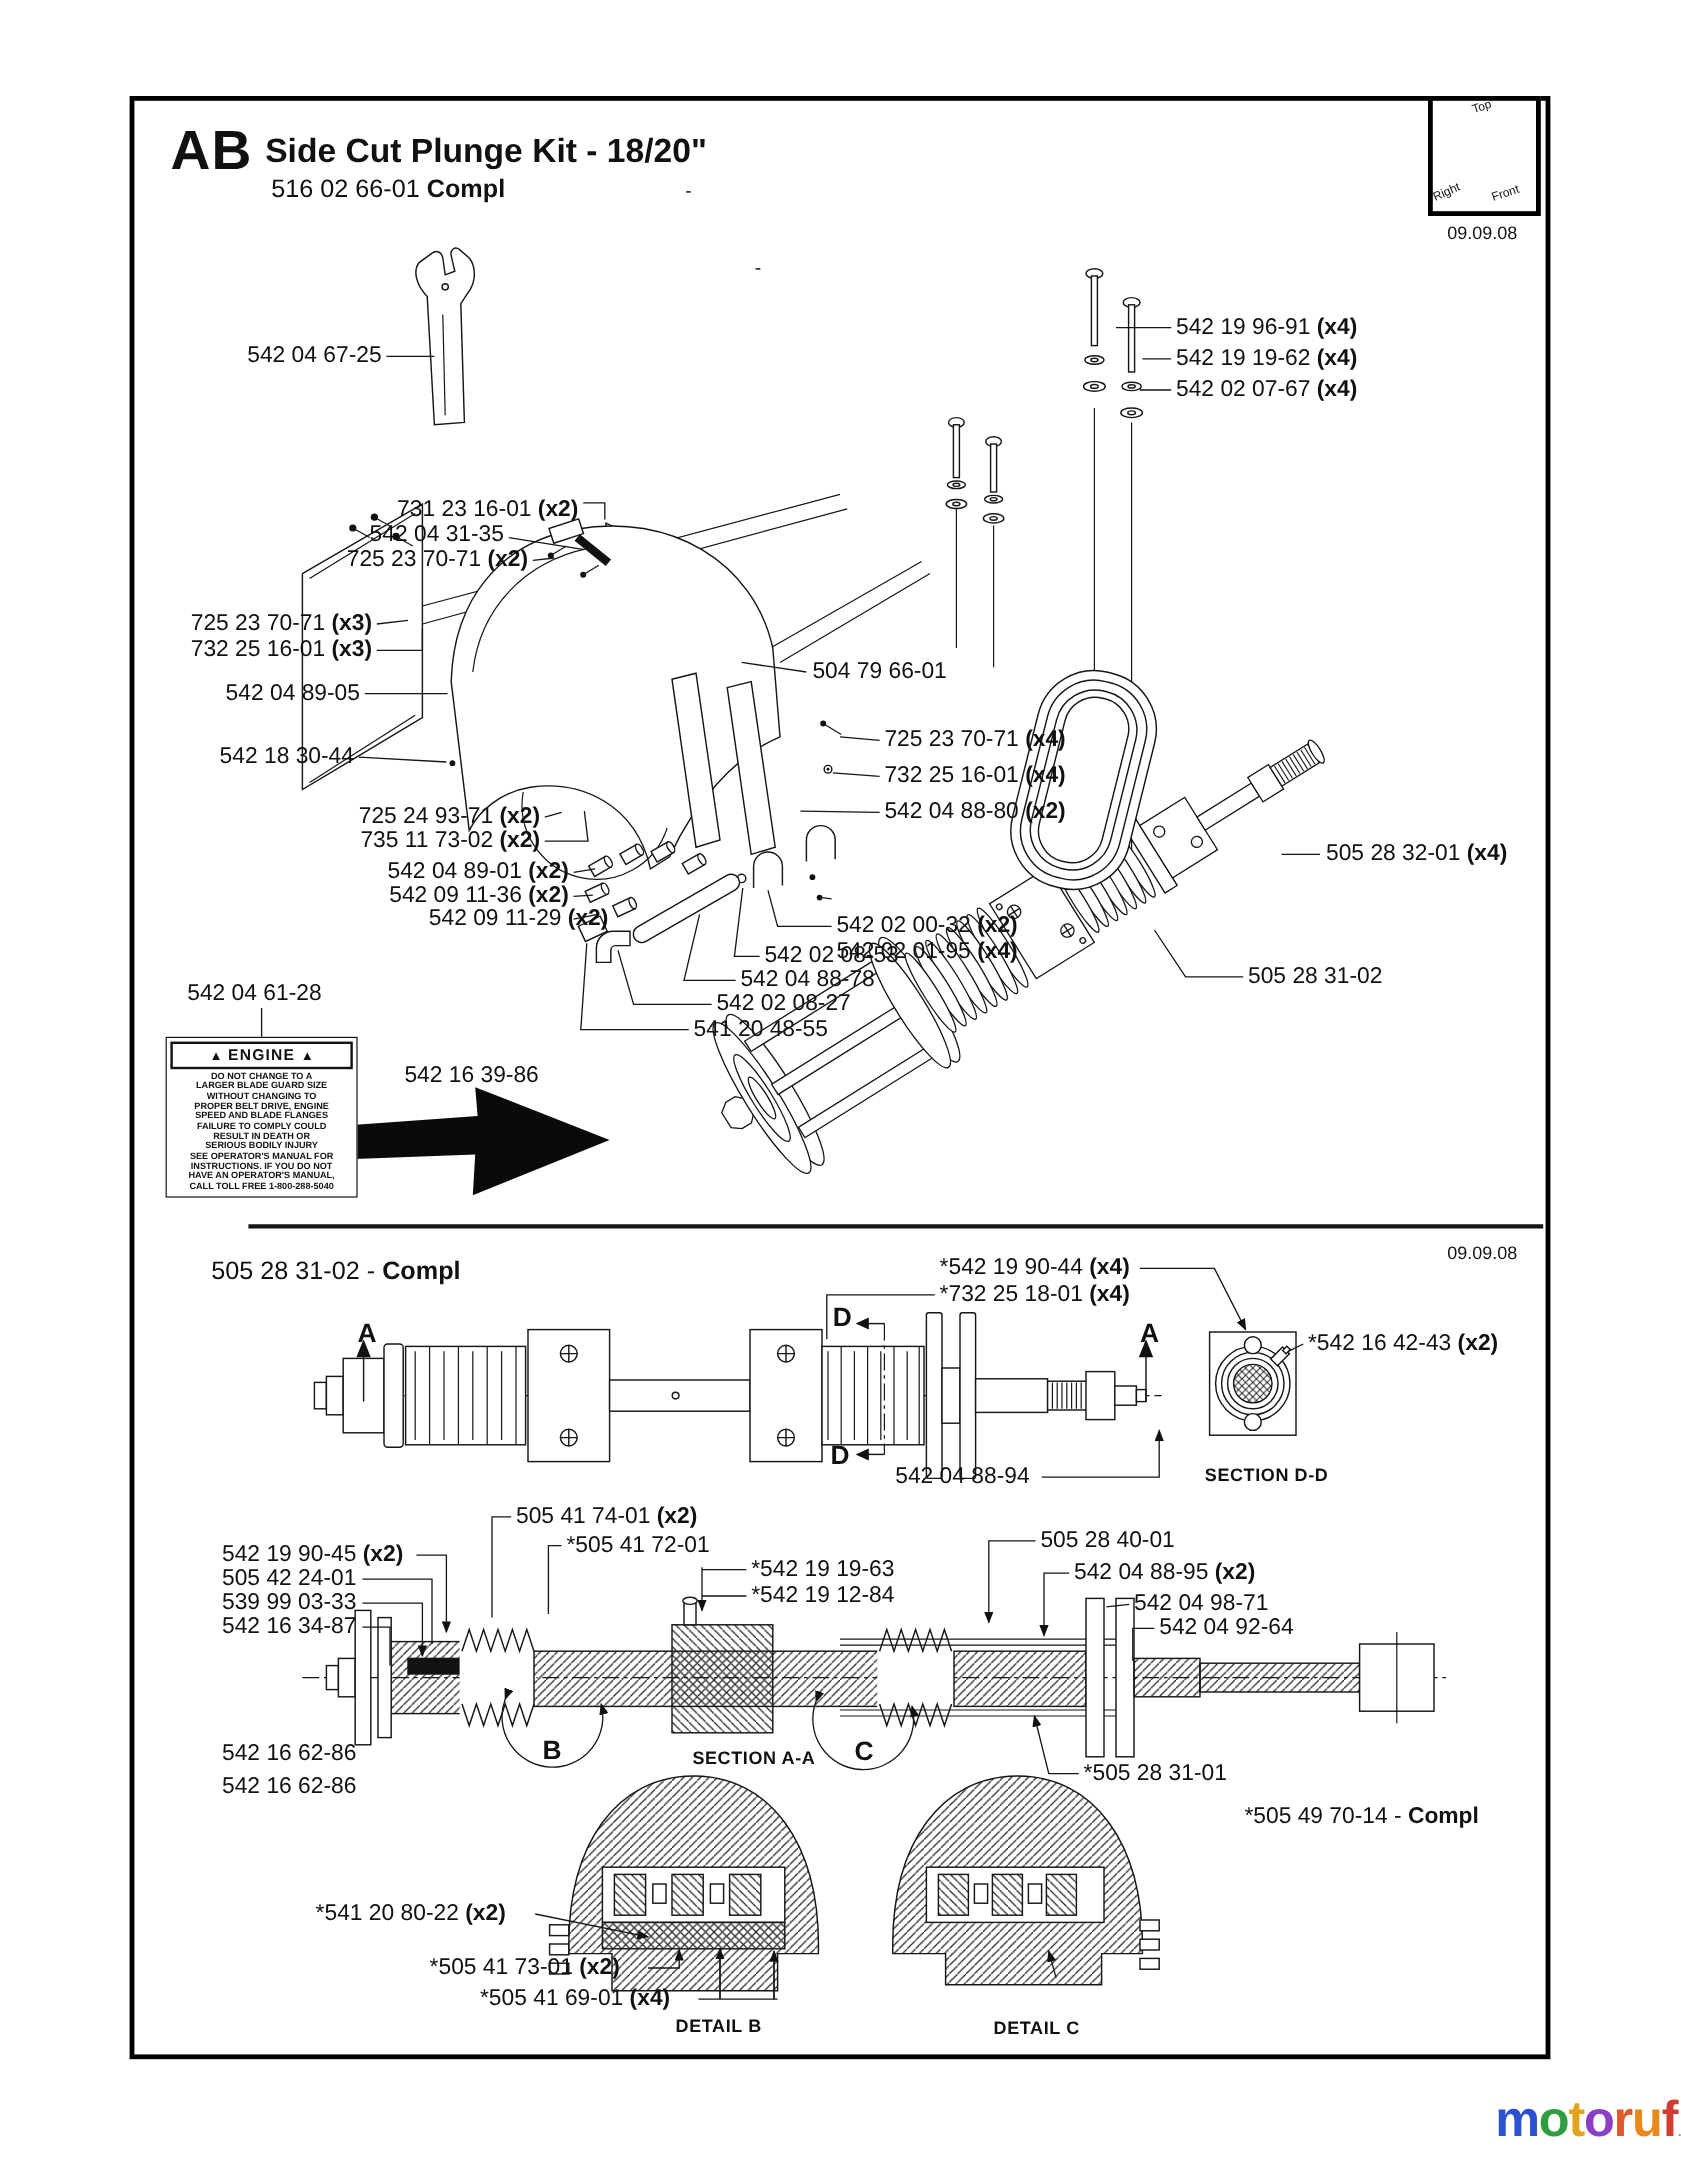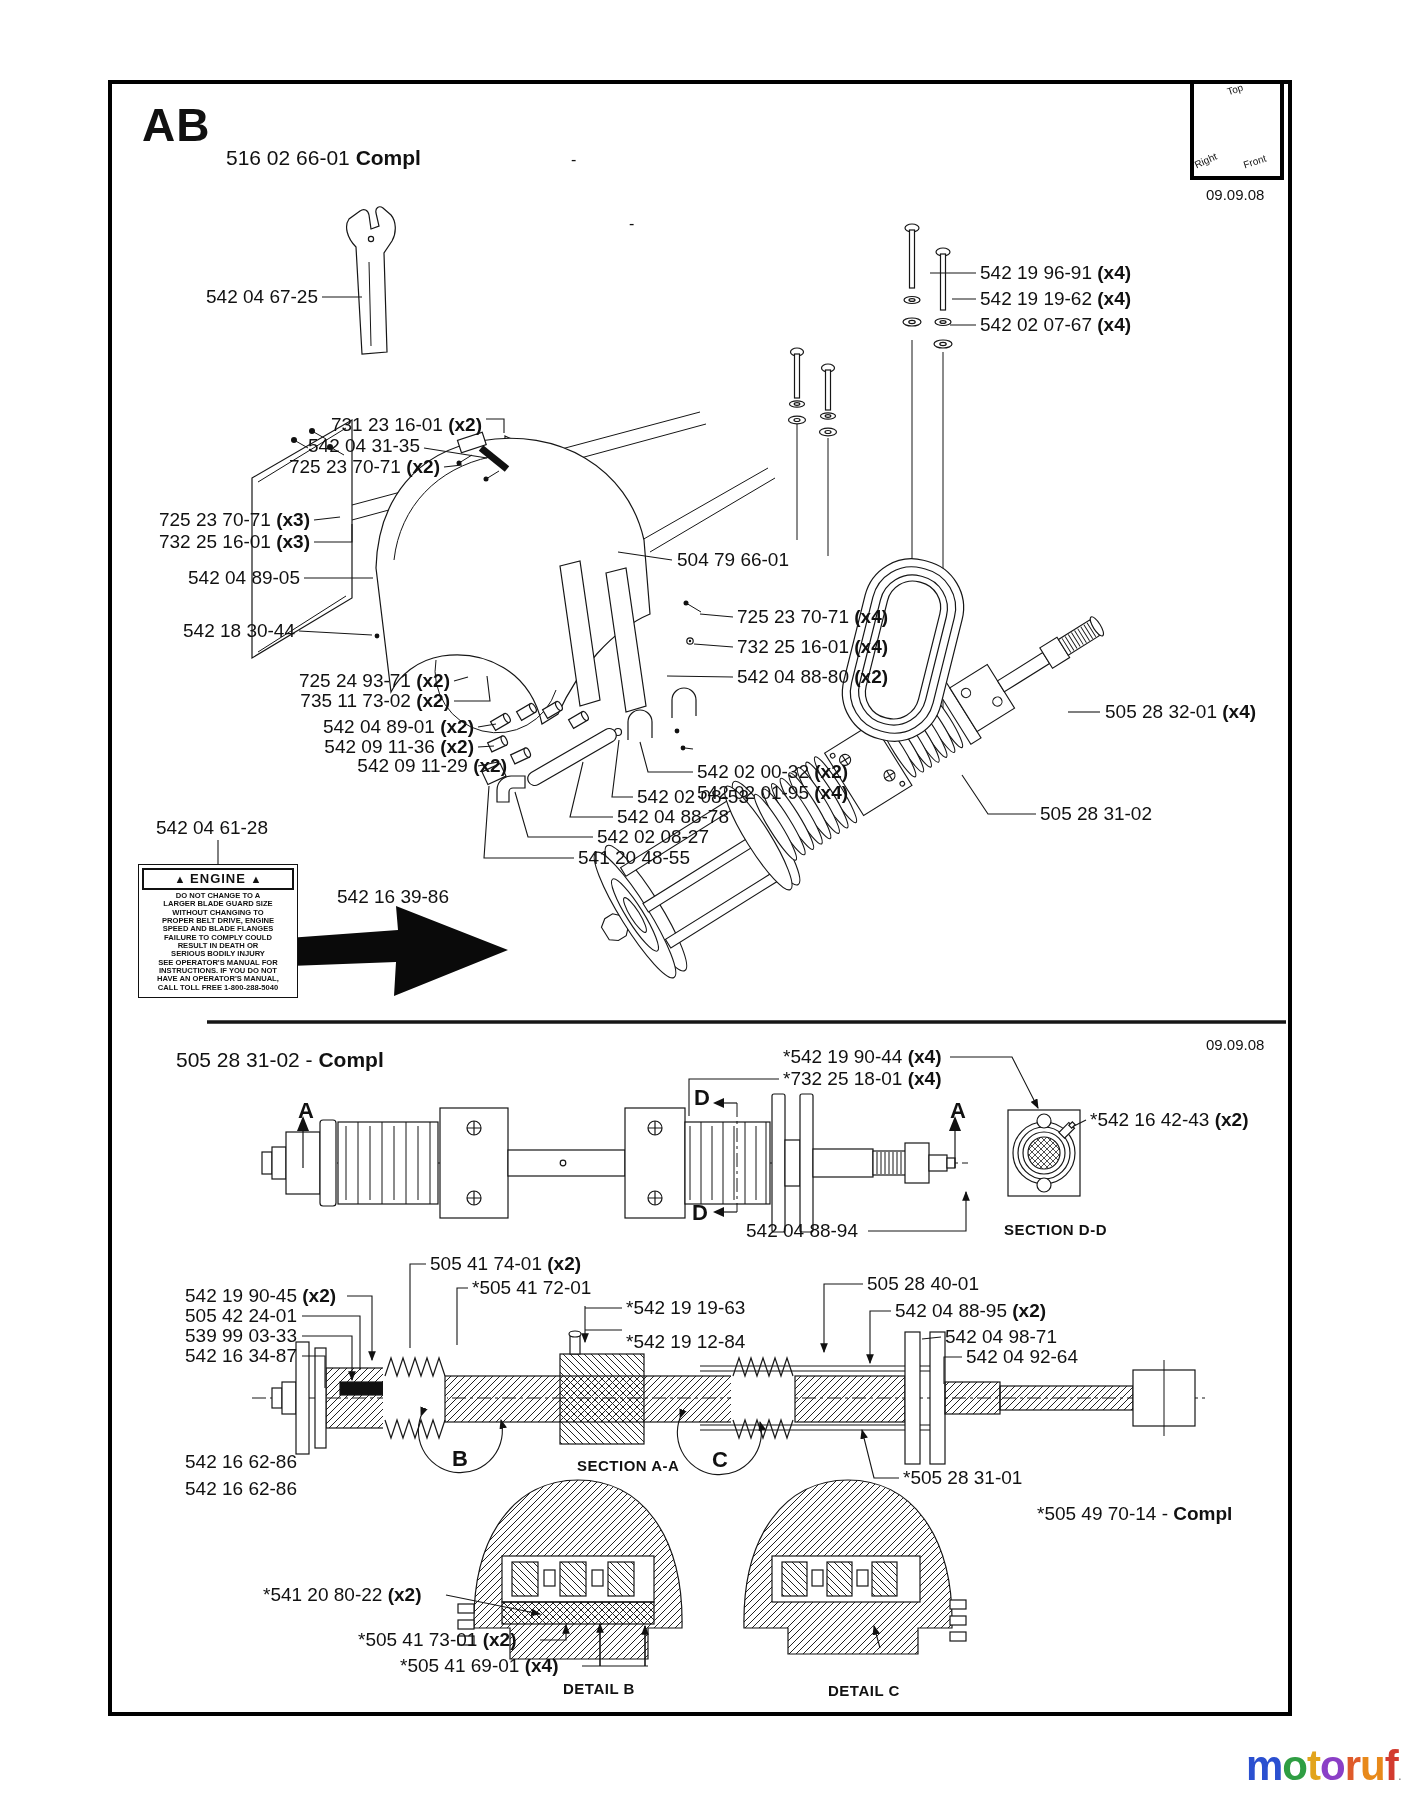--- a/index.html
+++ b/index.html
@@ -400,20 +400,21 @@
     </g>
   </svg>
 
   <div class="abs frame"></div>
   <div class="abs compass-box"></div>
   <div class="compass-label c-top">Top</div>
   <div class="compass-label c-right">Right</div>
   <div class="compass-label c-front">Front</div>
 
   <div class="abs code">AB</div>
+  <div class="abs title">Side Cut Plunge Kit - 18/20"</div>
   <div class="abs subtitle">
     <span>516 02 66-01</span>
     <b>Compl</b>
   </div>
   <div class="abs date1">09.09.08</div>
   <div class="abs date2">09.09.08</div>
 
   <div class="abs s2header">
     <span>505 28 31-02 -</span>
     <b>Compl</b>
@@ -474,21 +475,21 @@
       <div class="plbl" style="left: 783px; top: 1079px;"><span>*732 25 18-01</span> <b>(x4)</b></div>
       <div class="plbl" style="left: 1090px; top: 1120px;"><span>*542 16 42-43</span> <b>(x2)</b></div>
       <div class="plbl" style="left: 746px; top: 1231px;"><span>542 04 88-94</span></div>
       <div class="plbl" style="left: 430px; top: 1264px;"><span>505 41 74-01</span> <b>(x2)</b></div>
       <div class="plbl" style="left: 472px; top: 1288px;"><span>*505 41 72-01</span></div>
       <div class="plbl" style="left: 185px; top: 1296px;"><span>542 19 90-45</span> <b>(x2)</b></div>
       <div class="plbl" style="left: 185px; top: 1316px;"><span>505 42 24-01</span></div>
       <div class="plbl" style="left: 185px; top: 1336px;"><span>539 99 03-33</span></div>
       <div class="plbl" style="left: 185px; top: 1356px;"><span>542 16 34-87</span></div>
       <div class="plbl" style="left: 626px; top: 1308px;"><span>*542 19 19-63</span></div>
-      <div class="plbl" style="left: 626px; top: 1330px; margin-top: 12px;"><span>*542 19 12-84</span></div>
+      <div class="plbl" style="left: 626px; top: 1330px;"><span>*542 19 12-84</span></div>
       <div class="plbl" style="left: 867px; top: 1284px;"><span>505 28 40-01</span></div>
       <div class="plbl" style="left: 895px; top: 1311px;"><span>542 04 88-95</span> <b>(x2)</b></div>
       <div class="plbl" style="left: 945px; top: 1337px;"><span>542 04 98-71</span></div>
       <div class="plbl" style="left: 966px; top: 1357px;"><span>542 04 92-64</span></div>
       <div class="plbl" style="left: 185px; top: 1462px;"><span>542 16 62-86</span></div>
       <div class="plbl" style="left: 185px; top: 1489px;"><span>542 16 62-86</span></div>
       <div class="plbl" style="left: 903px; top: 1478px;"><span>*505 28 31-01</span></div>
       <div class="plbl" style="left: 1037px; top: 1514px;"><span>*505 49 70-14 -</span> <b>Compl</b></div>
       <div class="plbl" style="left: 263px; top: 1595px;"><span>*541 20 80-22</span> <b>(x2)</b></div>
       <div class="plbl" style="left: 358px; top: 1640px;"><span>*505 41 73-01</span> <b>(x2)</b></div>

